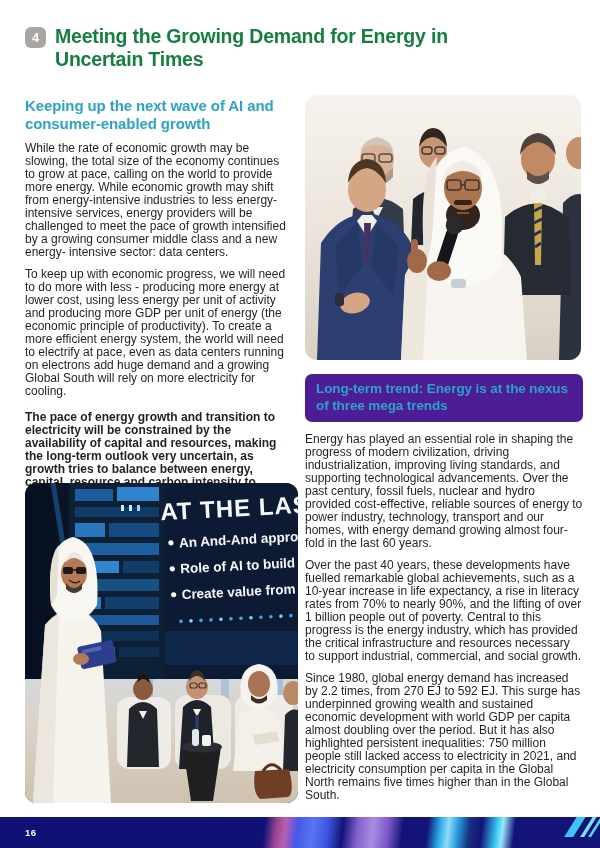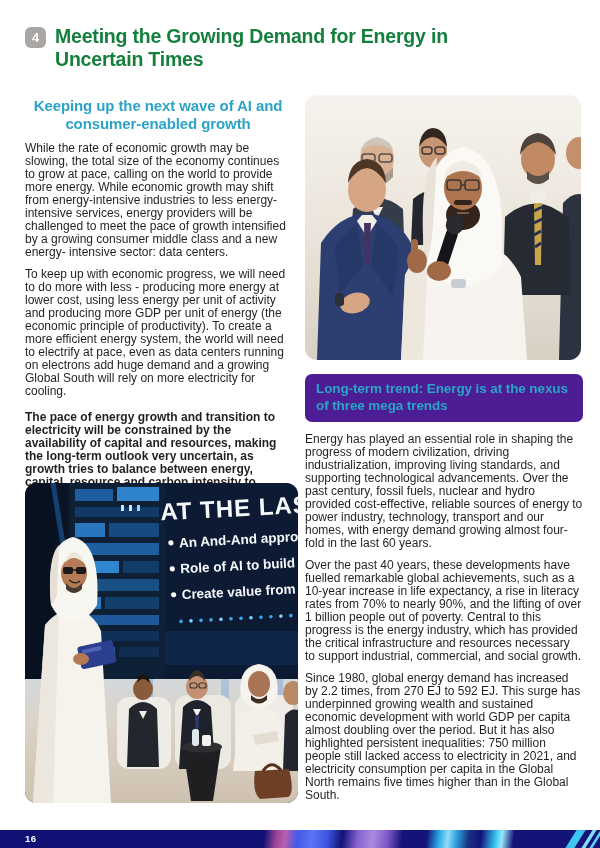--- a/index.html
+++ b/index.html
@@ -17,39 +17,39 @@
     color:#ffffff;font-weight:bold;font-size:13px;display:flex;align-items:center;justify-content:center;
   }
   h1{
     margin:0;color:#15803d;font-size:19.5px;line-height:23px;font-weight:bold;
     width:430px;letter-spacing:-0.2px;
   }
 
   
   .col-left{position:absolute;left:25px;top:97px;width:266px;}
   .col-right{position:absolute;left:305px;top:374px;width:278px;}
-  h2{color:#2ba4c7;font-size:15px;line-height:18px;margin:0 0 9px 0;font-weight:bold;letter-spacing:-0.1px;text-align:center;}
+  h2{color:#2ba4c7;font-size:15px;line-height:18px;margin:0 0 9px 0;font-weight:bold;letter-spacing:-0.1px;}
   p.body{font-size:12px;line-height:13px;color:#231f20;margin:0 0 9px 0;}
   p.body.bold{font-weight:bold;margin-top:13px;}
 
   .callout{
     background:#4c1d95;border-radius:7px;padding:7px 11px 8px 11px;margin:0 0 11px 0;
     color:#2ba4c7;font-size:13.5px;line-height:16.5px;font-weight:bold;letter-spacing:-0.1px;
   }
 
   
   figure{margin:0;padding:0;}
   .photo{position:absolute;line-height:0;}
   .photo-conf{left:305px;top:95px;width:276px;height:265px;}
   .photo-stage{left:25px;top:483px;width:273px;height:320px;}
   .photo svg{display:block;}
 
   
   .footer{
-    position:absolute;left:0;bottom:0;width:600px;height:18px;
+    position:absolute;left:0;bottom:0;width:600px;height:31px;
     background:linear-gradient(97deg,
       #101174 0%, #101174 44%,
       #9c4494 46%, #b85fae 47.5%,
       #4459e8 49.5%, #5b74f2 52%, #3c55e0 54.5%,
       #131378 57%,
       #8460ce 59.5%, #a88ce0 62%, #7e58c8 64.5%,
       #131378 67%, #131378 71%,
       #27a8e4 73%, #8fdcf8 74.5%, #2b9fe0 76%,
       #17317e 78%, #131378 80%,
       #35c9f2 82.5%, #9ae7fb 83.5%, #131378 85.5%,

